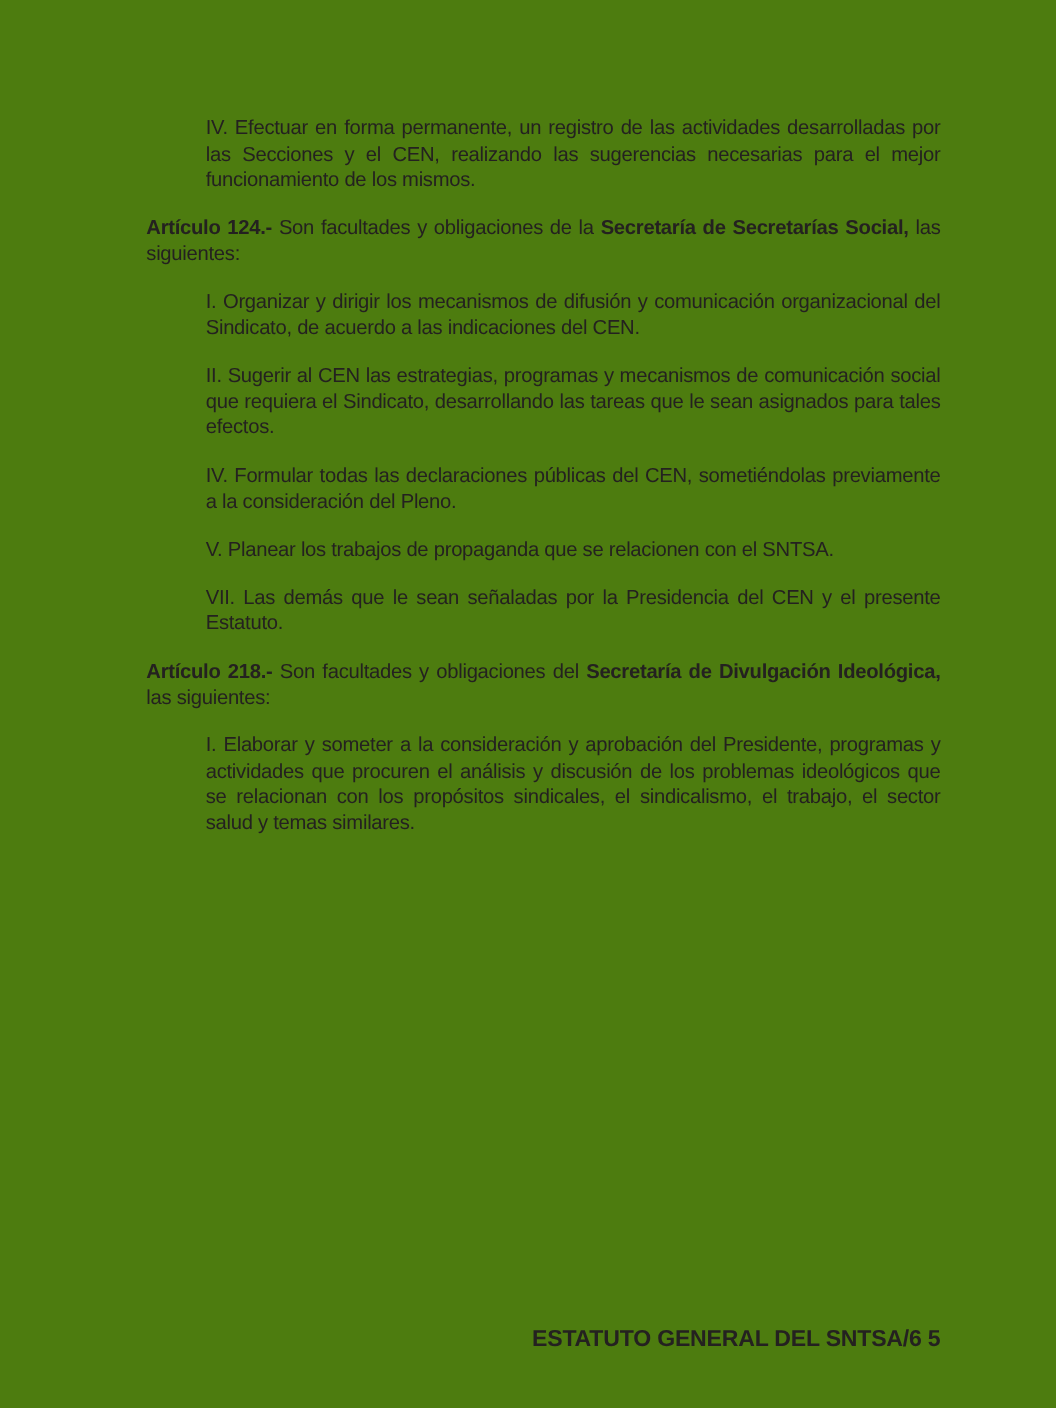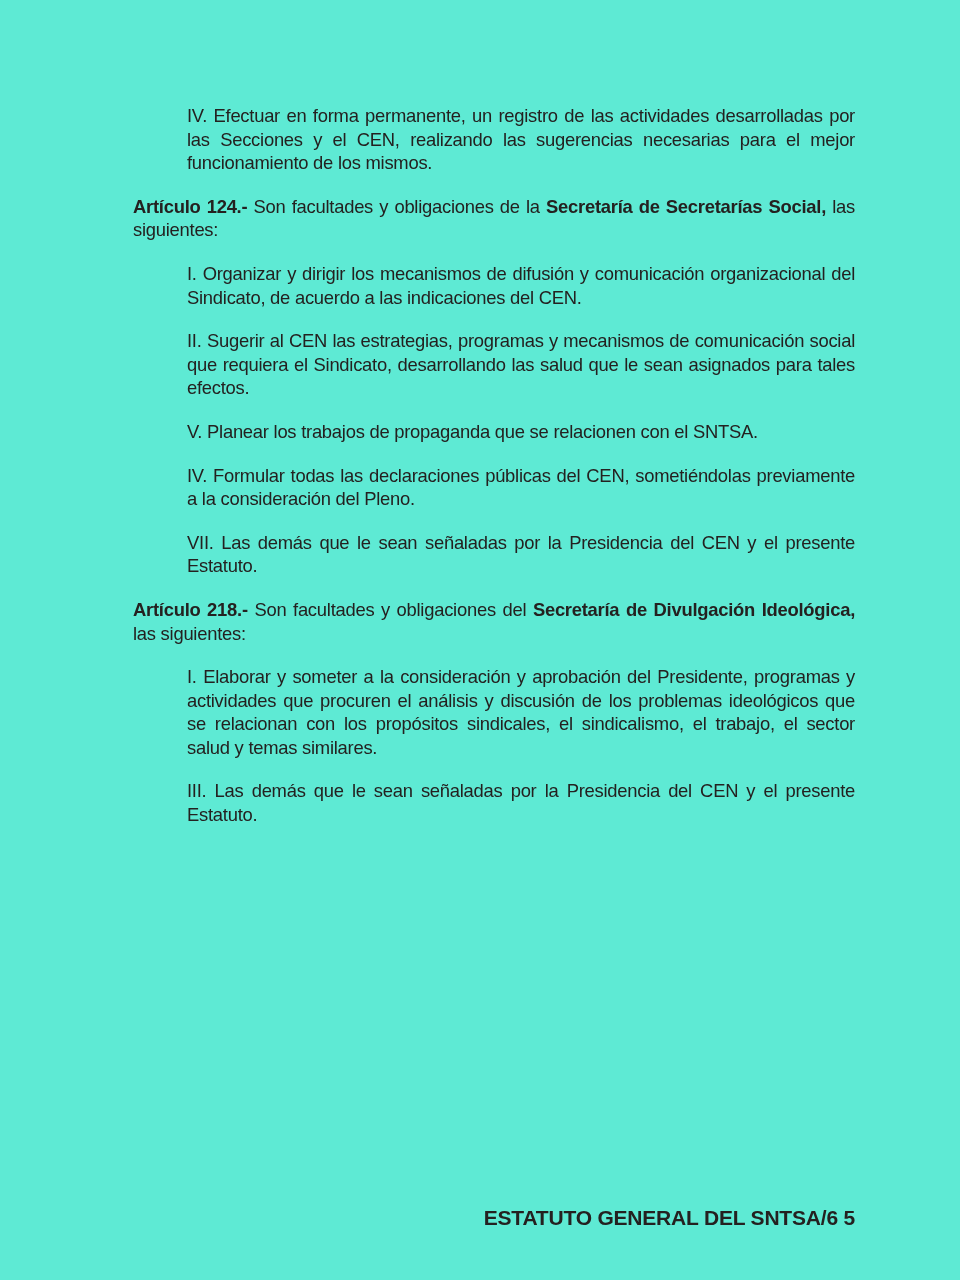--- a/index.html
+++ b/index.html
@@ -1,20 +1,20 @@
 <!DOCTYPE html>
 <html><head>
 <meta charset="utf-8">
 <style>
   html, body { margin: 0; padding: 0; background: #ffffff; }
   .page {
     position: relative;
     width: 960px;
     height: 1280px;
-    background: #5eead4;
+    background: #4d7c0f;
     color: #242120;
     font-family: "Liberation Sans", sans-serif;
     overflow: hidden;
   }
   .content {
     position: absolute;
     left: 133px;
     top: 104px;
     width: 722px;
   }
@@ -38,24 +38,23 @@
   }
 </style>
 </head>
 <body>
 
 <div class="page">
   <div class="content">
       <div class="para indent"><span>IV. Efectuar en forma permanente, un registro de las actividades desarrolladas por las Secciones y el CEN, realizando las sugerencias necesarias para el mejor funcionamiento de los mismos.</span></div>
       <div class="para article"><span class="bold">Artículo 124.- </span><span>Son facultades y obligaciones de la </span><span class="bold">Secretaría de Secretarías Social,</span><span> las siguientes:</span></div>
       <div class="para indent"><span>I. Organizar y dirigir los mecanismos de difusión y comunicación organizacional del Sindicato, de acuerdo a las indicaciones del CEN.</span></div>
-      <div class="para indent"><span>II. Sugerir al CEN las estrategias, programas y mecanismos de comunicación social que requiera el Sindicato, desarrollando las salud que le sean asignados para tales efectos.</span></div>
+      <div class="para indent"><span>II. Sugerir al CEN las estrategias, programas y mecanismos de comunicación social que requiera el Sindicato, desarrollando las tareas que le sean asignados para tales efectos.</span></div>
+      <div class="para indent"><span>IV. Formular todas las declaraciones públicas del CEN, sometiéndolas previamente a la consideración del Pleno.</span></div>
       <div class="para indent"><span>V. Planear los trabajos de propaganda que se relacionen con el SNTSA.</span></div>
-      <div class="para indent"><span>IV. Formular todas las declaraciones públicas del CEN, sometiéndolas previamente a la consideración del Pleno.</span></div>
       <div class="para indent"><span>VII. Las demás que le sean señaladas por la Presidencia del CEN y el presente Estatuto.</span></div>
       <div class="para article"><span class="bold">Artículo 218.- </span><span>Son facultades y obligaciones del </span><span class="bold">Secretaría de Divulgación Ideológica,</span><span> las siguientes:</span></div>
       <div class="para indent"><span>I. Elaborar y someter a la consideración y aprobación del Presidente, programas y actividades que procuren el análisis y discusión de los problemas ideológicos que se relacionan con los propósitos sindicales, el sindicalismo, el trabajo, el sector salud y temas similares.</span></div>
-      <div class="para indent"><span>III. Las demás que le sean señaladas por la Presidencia del CEN y el presente Estatuto.</span></div>
     </div>
   <div class="footer">
     <span>ESTATUTO GENERAL DEL SNTSA/6 5</span>
   </div>
 </div>
 
 </body></html>

